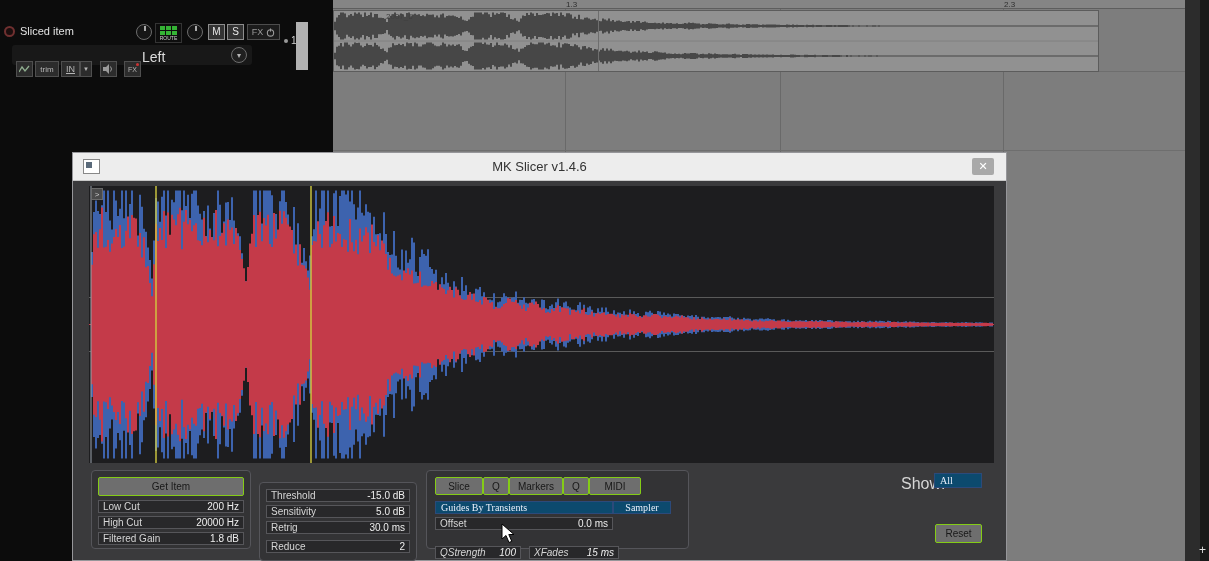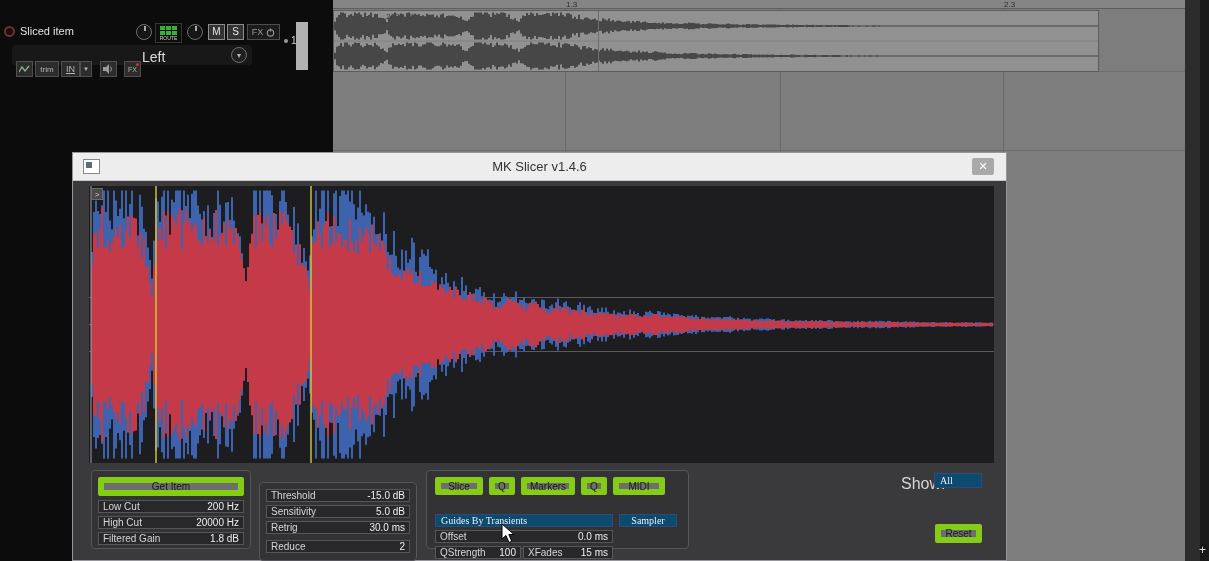--- a/index.html
+++ b/index.html
@@ -56,33 +56,33 @@
   .title { position:absolute; left:0; right:0; top:6px; text-align:center; font-size:13px; color:#333; }
   .closebtn { position:absolute; right:12px; top:5px; width:22px; height:17px; background:#a9a9a9; border-radius:2px; color:#fff; font-size:11px; line-height:17px; text-align:center; }
   .wavebox { position:absolute; left:16px; top:33px; width:905px; height:277px; background:#1d1d1f; }
   .expand-btn { position:absolute; left:2px; top:2px; width:12px; height:12px; background:#4a4a4a; border:1px solid #6a6a6a; color:#ccc; font-size:8px; line-height:11px; text-align:center; z-index:2; }
   #wave-holder { position:absolute; left:0; top:0; width:905px; height:277px; }
 
   .grp { position:absolute; border:1px solid #55555a; border-radius:4px; background:#333335; }
   .g1 { left:18px; top:317px; width:160px; height:79px; padding:6px; }
   .g2 { left:186px; top:317px; width:158px; height:79px; padding:6px;margin-top:12px; }
   .g3 { left:353px; top:317px; width:263px; height:79px; padding:6px 8px; }
-  .btn { background:#6e6e6e; border:6px solid #84cc16; border-radius:2px; color:#181818; font-size:10px; display:flex; align-items:center; justify-content:center; height:18px; }
+  .btn { background:#6e6e6e; border:1px solid #84cc16; border-radius:2px; color:#181818; font-size:10px; display:flex; align-items:center; justify-content:center; height:18px; }
   .getitem { height:19px; margin-bottom:4px; }
   .prow { display:flex; justify-content:space-between; align-items:center; height:13px; background:#28282a; border:1px solid #56565a; padding:0 4px; margin-bottom:3px; font-size:10px; color:#d6d6d6; }
   .prow .val { color:#eee; }
   .mt6 { margin-top:6px; }
-  .btnrow { display:flex; gap:6px; }
+  .btnrow { display:flex; }
   .w48{width:48px;} .w26{width:26px;} .w54{width:54px;} .w52{width:52px;}
   .bluefield { background:#0c4a6e; border:1px solid #2c4a7a; color:#eaf0fb; font-size:10px; height:13px; display:flex; align-items:center; padding:0 5px;font-family:Liberation Serif, serif; }
-  .grow { display:flex; gap:6px; margin-top:19px;align-items:flex-end; }
+  .grow { display:flex; margin-top:6px;align-items:flex-end; }
   .guides { width:178px; }
   .sampler { width:58px; justify-content:center; }
   .offrow { width:178px; margin-top:3px; }
-  .qxrow { display:flex; gap:2px; margin-top:3px; }
+  .qxrow { display:flex; gap:8px; margin-top:16px;font-style:italic; }
   .qbox { width:86px; } .xbox { width:90px; }
   .showlbl { position:absolute; left:828px; top:322px; font-size:16px; color:#d6d6d6; }
   .allfield { position:absolute; left:861px; top:320px; width:48px; height:15px; }
   .resetbtn { position:absolute; left:862px; top:371px; width:47px; height:19px; }
 
   .cursor { position:absolute; left:501px; top:523px; z-index:20; }
 </style>
 </head>
 <body>
 

